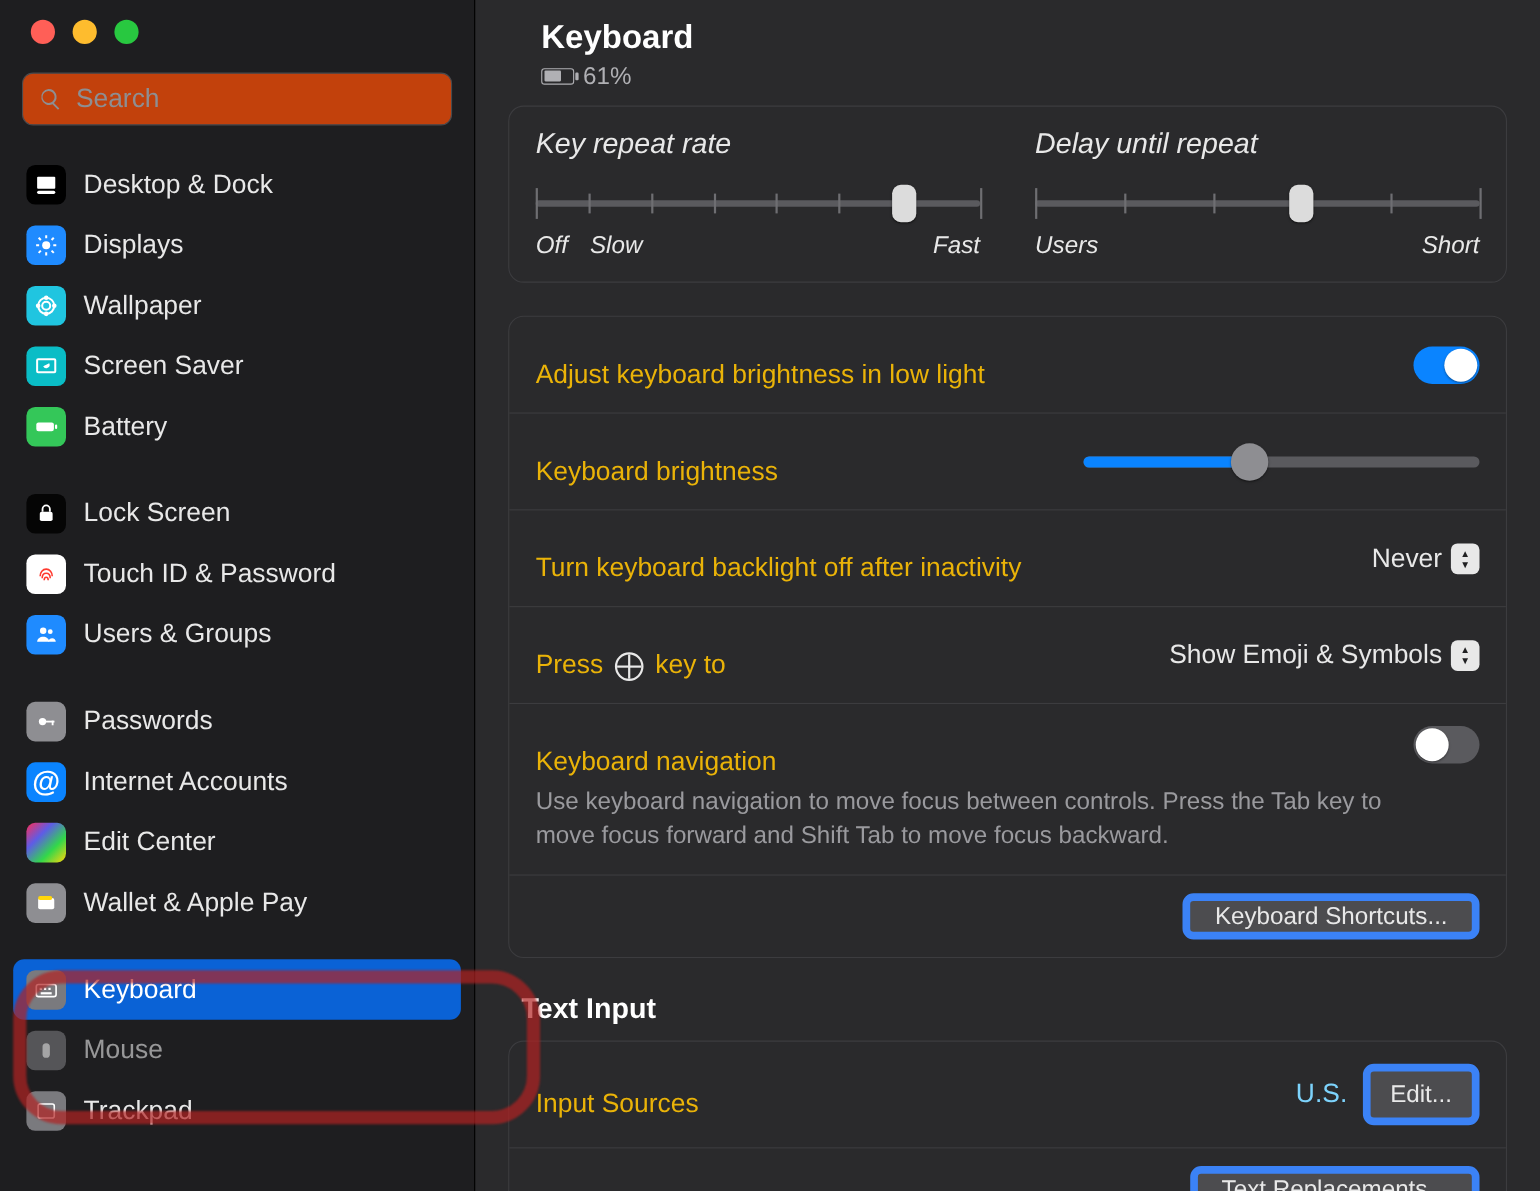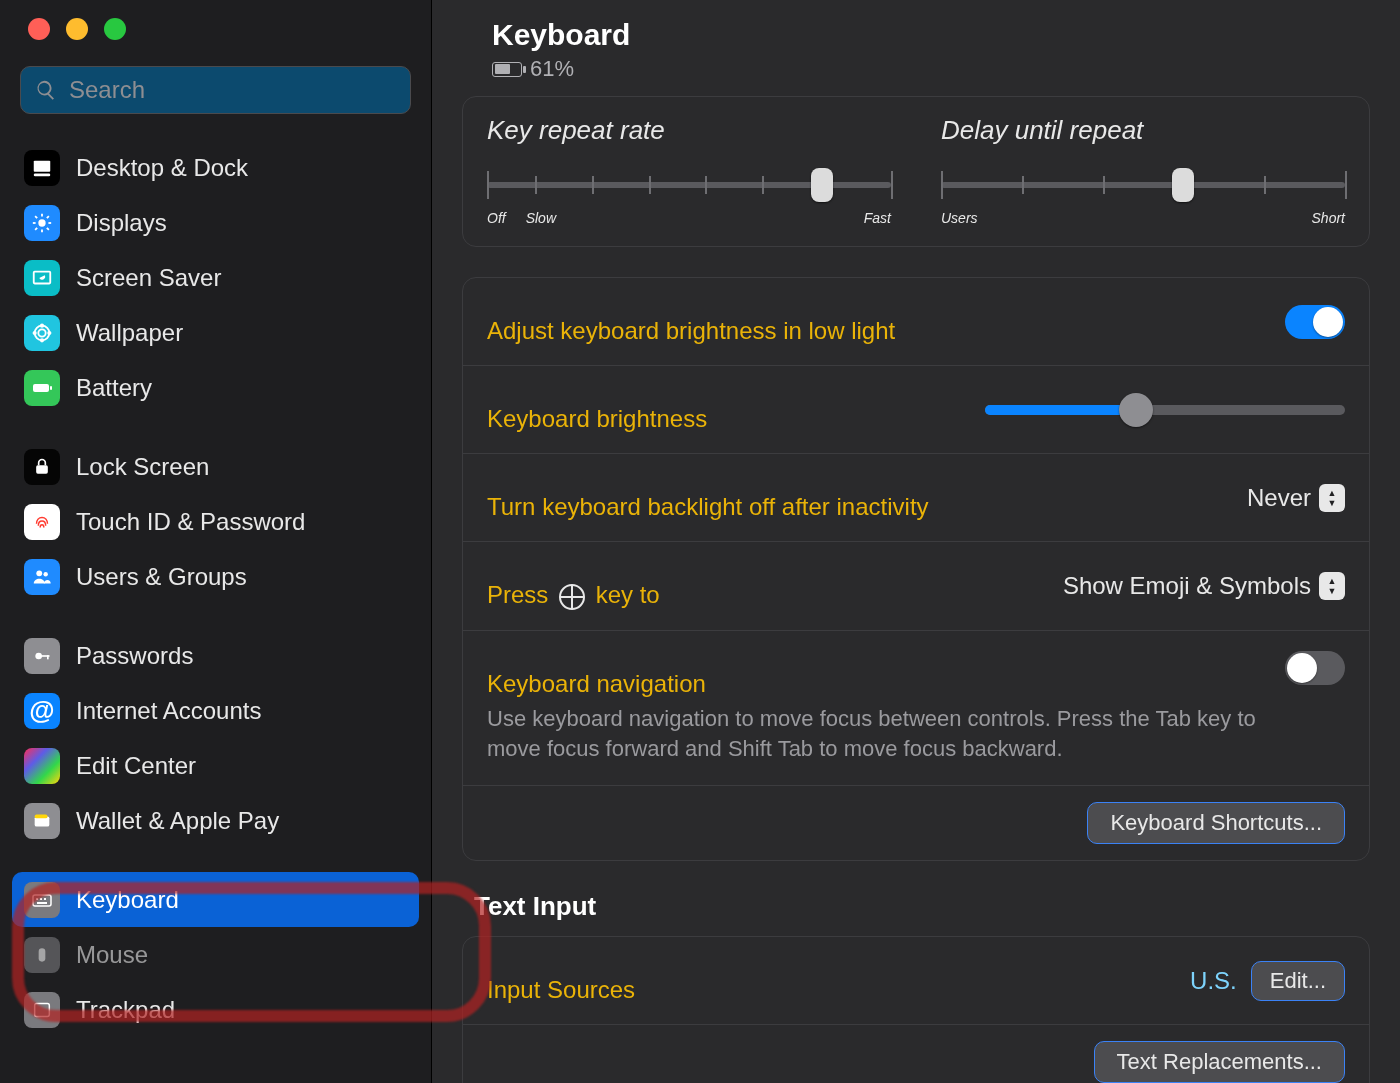--- a/index.html
+++ b/index.html
@@ -36,21 +36,21 @@
     margin-bottom: 26px;
   }
   .tl { width: 22px; height: 22px; border-radius: 50%; }
   .tl.red { background:#ff5f57; }
   .tl.yellow { background:#febc2e; }
   .tl.green { background:#28c840; }
 
   .search-wrap { padding: 0 20px 20px 20px; }
   .search {
     display:flex; align-items:center;
-    background:#0c4a6e;
+    background:#c2410c;
     border:1px solid #4a4a4d;
     border-radius:10px;
     height:48px;
     padding:0 14px;
     color:#8e8e92;
   }
   .search svg { width:22px; height:22px; margin-right:12px; fill:#8e8e92; }
   .search input {
     flex:1; background:transparent; border:none; outline:none;
     color:#e8e8e8; font-size:24px;
@@ -157,21 +157,21 @@
     background:#5a5a5e; border-radius:3px;
   }
   .tick { position:absolute; top:12px; width:2px; height:18px; background:#6e6e72; }
   .tick.end { height:28px; top:7px; }
   .knob {
     position:absolute; top:4px; width:22px; height:34px;
     background:#dcdcdc; border-radius:8px;
     box-shadow: 0 1px 2px rgba(0,0,0,.6);
     transform:translateX(-50%);
   }
-  .slider-minmax { display:flex; justify-content:space-between; margin-top:6px; color:#e8e8e8; font-size:14px; }
+  .slider-minmax { display:flex; justify-content:space-between; margin-top:6px; color:#e8e8e8; font-size:22px; }
   .lbl-off-slow { display:flex; gap:20px; }
 
   
   .toggle {
     width:60px; height:34px; border-radius:17px; background:#5a5a5e;
     position:relative; cursor:pointer;
   }
   .toggle .dot {
     position:absolute; top:2px; left:2px; width:30px; height:30px;
     border-radius:50%; background:#fff; transition:left .1s;
@@ -216,21 +216,21 @@
   .globe-icon::before, .globe-icon::after{
     content:""; position:absolute; background:#e8e8e8;
   }
   .globe-icon::before{ left:0; right:0; top:50%; height:2px; transform:translateY(-50%); }
   .globe-icon::after{ top:0; bottom:0; left:50%; width:2px; transform:translateX(-50%); }
 
   .btn {
     display:inline-flex; align-items:center; justify-content:center;
     height:42px; padding:0 22px;
     background:#4c4c4f; color:#e8e8e8;
-    border:1px solid #3b82f6; border-radius:10px;
+    border:7px solid #3b82f6; border-radius:10px;
     font-size:22px; cursor:pointer;
   }
   .btn-row { padding:16px 24px; display:flex; justify-content:flex-end; }
 
   .section-title { font-size:26px; font-weight:700; color:#fff; margin:0 0 14px 12px; }
 
   .value-dim { color:#7dd3fc; font-size:24px; margin-right:14px; }
 
 </style>
 </head>
@@ -278,40 +278,40 @@
                   <line x1="4.5" y1="4.5" x2="6.7" y2="6.7"></line>
                   <line x1="17.3" y1="17.3" x2="19.5" y2="19.5"></line>
                   <line x1="4.5" y1="19.5" x2="6.7" y2="17.3"></line>
                   <line x1="17.3" y1="6.7" x2="19.5" y2="4.5"></line>
                 </g>
               </svg>
           </div>
           <span>Displays</span>
         </div>
         <div class="nav-item">
-          <div class="nav-icon ic-screensaver">
-            <svg width="22" height="22" viewBox="0 0 24 24" fill="none" stroke="#fff" stroke-width="2">
-                <rect x="3" y="5" width="18" height="13" rx="1"></rect>
-                <path d="M15 9a3 3 0 11-6 3" fill="#fff" stroke="none"></path>
-              </svg>
-          </div>
-          <span>Screen Saver</span>
-        </div>
-        <div class="nav-item">
           <div class="nav-icon ic-wallpaper">
             <svg width="22" height="22" viewBox="0 0 24 24" fill="none" stroke="#fff" stroke-width="2">
                 <circle cx="12" cy="12" r="8"></circle>
                 <circle cx="12" cy="12" r="4"></circle>
                 <circle cx="12" cy="4" r="1.3" fill="#fff"></circle>
                 <circle cx="12" cy="20" r="1.3" fill="#fff"></circle>
                 <circle cx="4" cy="12" r="1.3" fill="#fff"></circle>
                 <circle cx="20" cy="12" r="1.3" fill="#fff"></circle>
               </svg>
           </div>
           <span>Wallpaper</span>
+        </div>
+        <div class="nav-item">
+          <div class="nav-icon ic-screensaver">
+            <svg width="22" height="22" viewBox="0 0 24 24" fill="none" stroke="#fff" stroke-width="2">
+                <rect x="3" y="5" width="18" height="13" rx="1"></rect>
+                <path d="M15 9a3 3 0 11-6 3" fill="#fff" stroke="none"></path>
+              </svg>
+          </div>
+          <span>Screen Saver</span>
         </div>
         <div class="nav-item">
           <div class="nav-icon ic-battery">
             <svg width="24" height="24" viewBox="0 0 24 24" fill="#fff">
                 <rect x="3" y="8" width="16" height="8" rx="2"></rect>
                 <rect x="20" y="10" width="2" height="4" rx="1"></rect>
               </svg>
           </div>
           <span>Battery</span>
         </div>
@@ -519,21 +519,21 @@
         <div class="btn">Keyboard Shortcuts...</div>
       </div>
     </div>
 
     <div class="section-title">Text Input</div>
     <div class="panel">
       <div class="panel-row flex">
         <div class="label">Input Sources</div>
         <div style="display:flex;align-items:center">
           <span class="value-dim">U.S.</span>
-          <div class="btn" style="height:40px;padding:0 18px">Edit...</div>
+          <div class="btn" style="height:56px;padding:0 18px">Edit...</div>
         </div>
       </div>
       <div class="btn-row">
         <div class="btn">Text Replacements...</div>
       </div>
     </div>
 
   </div>
 </div>
 

